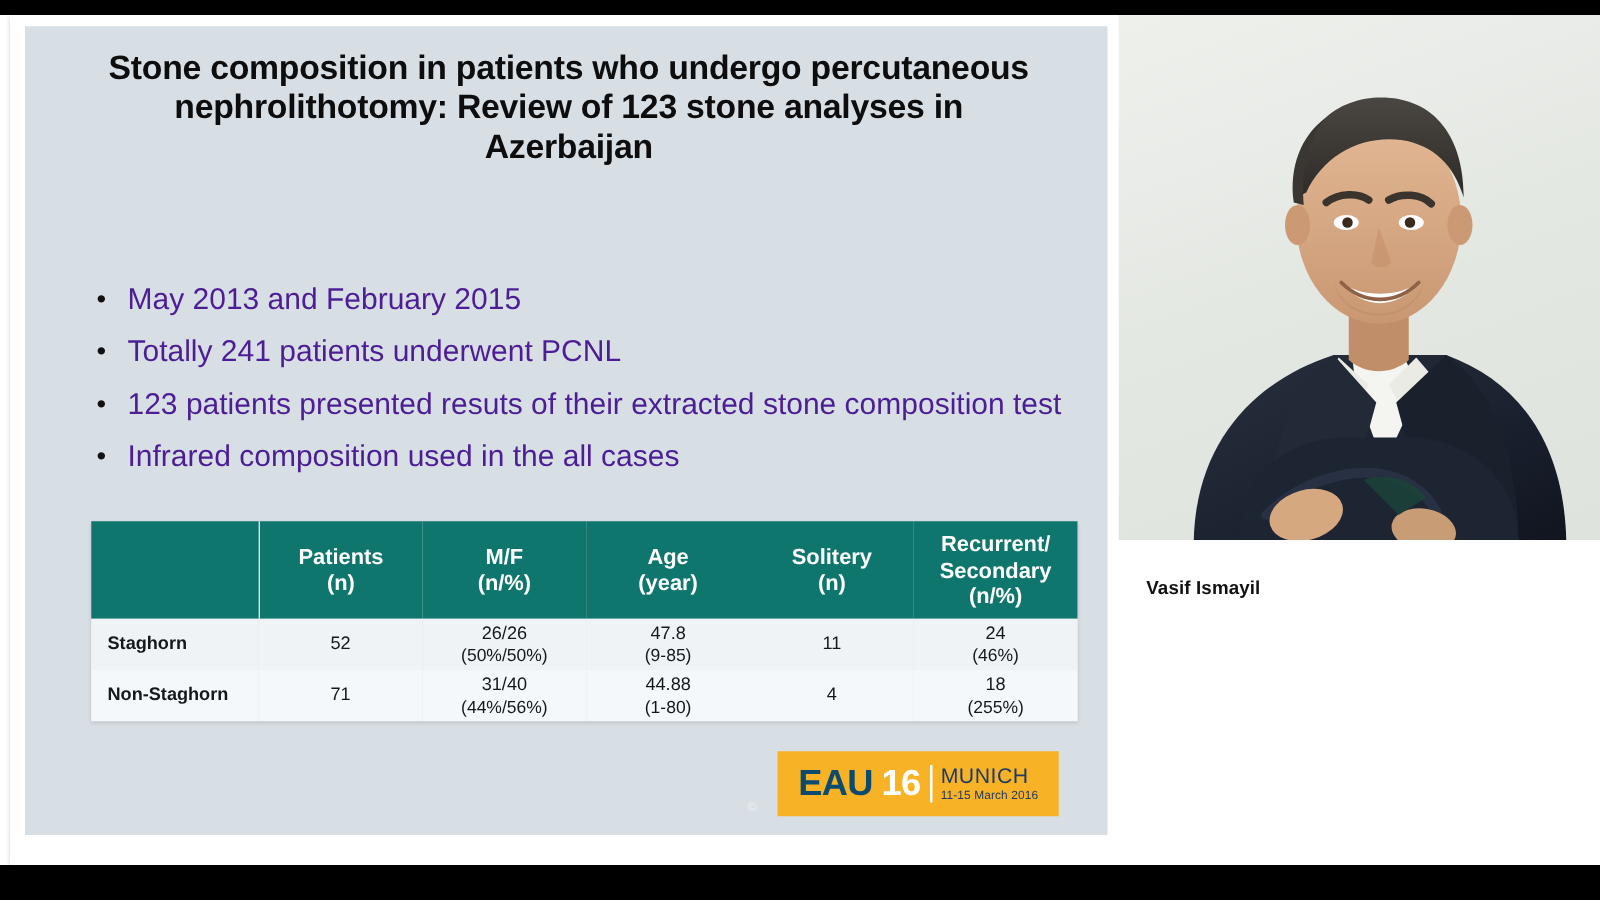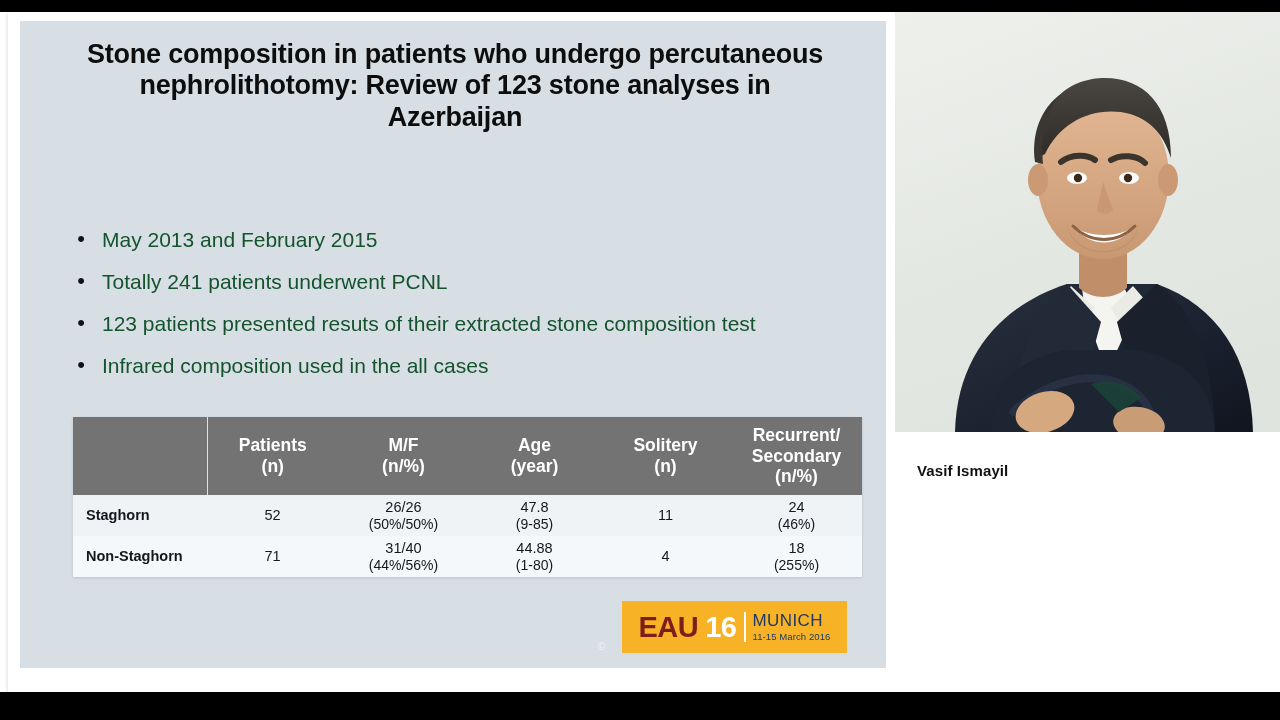--- a/index.html
+++ b/index.html
@@ -94,43 +94,43 @@
   .bullet-dot {
     flex: 0 0 auto;
     width: 42px;
     text-align: center;
     font-size: 22px;
     line-height: 36px;
     color: #111;
   }
   .bullet-text {
     flex: 1 1 auto;
-    font-size: 21px;
+    font-size: 24px;
     line-height: 33px;
-    color: #14532d;
+    color: #4c1d95;
     padding-top: 2px;
   }
 
   
   .tbl-wrap {
     position: absolute;
     left: 53px; top: 396px;
     width: 789px;
     box-shadow: 0 1px 3px rgba(0,0,0,0.12);
   }
   table.stats {
     border-collapse: collapse;
     width: 789px;
     table-layout: fixed;
   }
   table.stats th, table.stats td {
     border: none;
     padding: 0;
   }
-  thead tr { background: #737373; }
+  thead tr { background: #0f766e; }
   thead th {
     height: 78px;
     vertical-align: middle;
     text-align: center;
     color: #ffffff;
     font-size: 17.5px;
     font-weight: bold;
     line-height: 1.18;
     border-right: 1px solid #cfe8e8;
   }
@@ -171,21 +171,21 @@
   .eau-inner {
     display: flex;
     align-items: center;
     gap: 7px;
   }
   .eau-word {
     font-family: "Liberation Sans", sans-serif;
     font-weight: bold;
     font-size: 29px;
     letter-spacing: -0.5px;
-    color: #7f1d1d;
+    color: #0c4a6e;
     line-height: 1;
   }
   .eau-16 { color: #ffffff; }
   .eau-divider {
     width: 2px; height: 30px;
     background: #ffffff;
   }
   .eau-right {
     display: flex;
     flex-direction: column;

